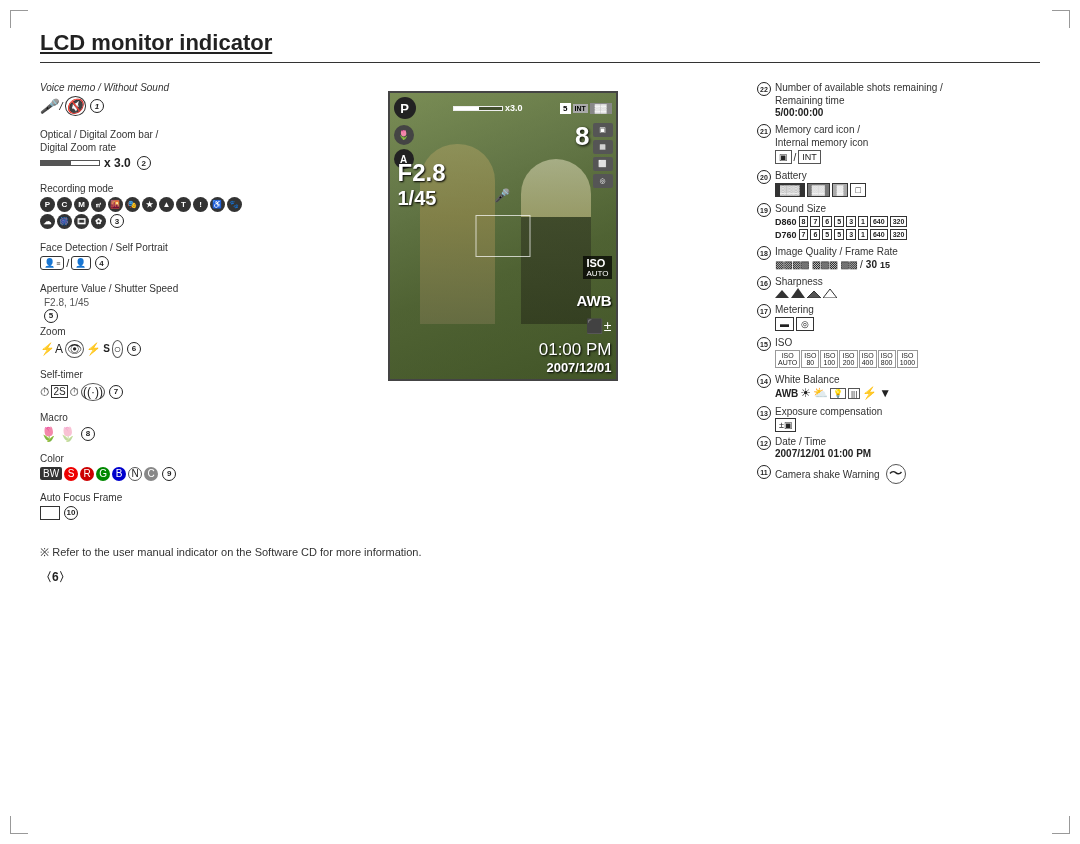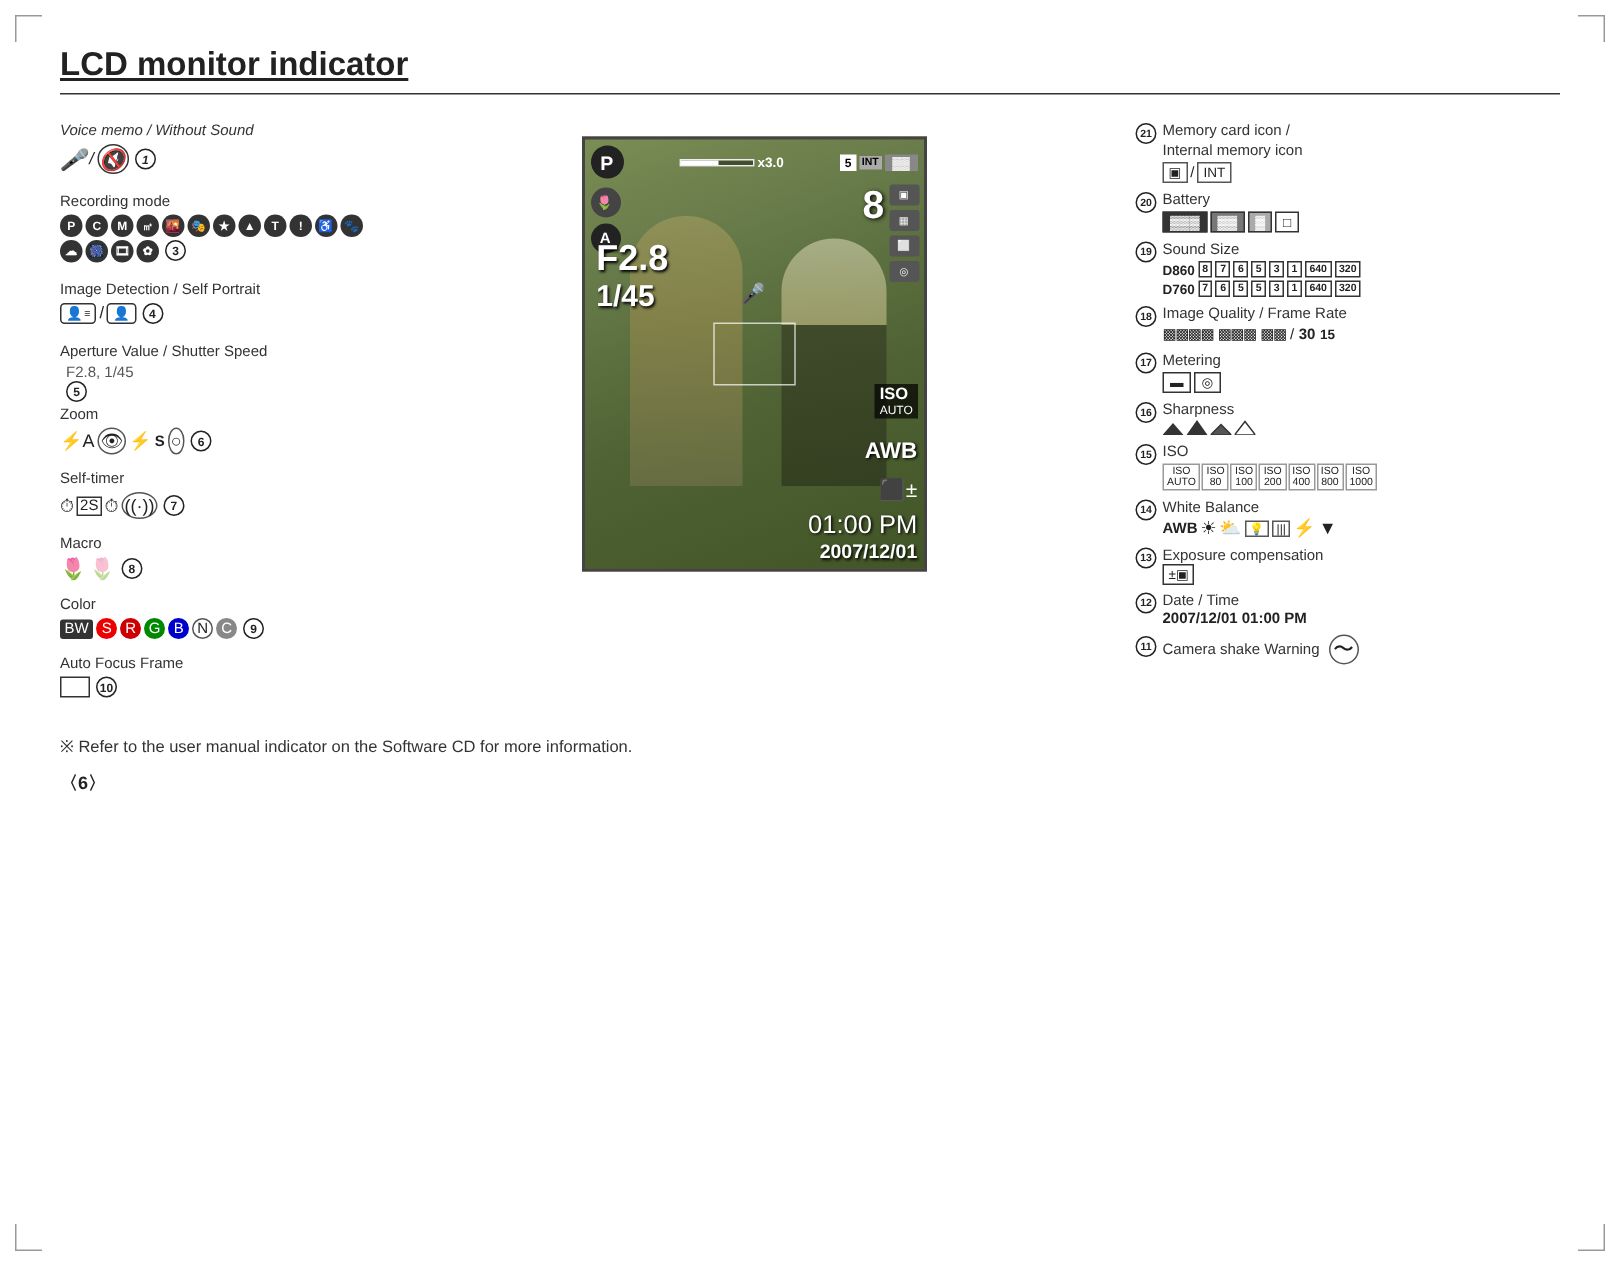--- a/index.html
+++ b/index.html
@@ -301,20 +301,30 @@
       <div class="left-item" style="margin-bottom:12px;font-style:italic;">
         <div class="left-label">Voice memo / Without Sound</div>
         <div class="left-icons">
           <span style="font-size:14px;">🎤</span>
           <span style="font-size:11px;">/</span>
           <span style="font-size:14px; border:1px solid #333; border-radius:50%; padding:1px;">🔇</span>
           <span class="circle-num">1</span>
         </div>
       </div>
 
+      <div class="left-item" style="margin-bottom:12px;">
+        <div class="left-label">Optical / Digital Zoom bar /<br>Digital Zoom rate</div>
+        <div class="zoom-bar">
+          <div class="zoom-bar-track">
+            <div class="zoom-bar-fill"></div>
+          </div>
+          <span class="zoom-x">x 3.0</span>
+          <span class="circle-num">2</span>
+        </div>
+      </div>
 
       <div class="left-item" style="margin-bottom:12px;">
         <div class="left-label">Recording mode</div>
         <div class="recording-icons">
           <div class="rec-icon">P</div>
           <div class="rec-icon">C</div>
           <div class="rec-icon">M</div>
           <div class="rec-icon" style="font-size:7px;">㎡</div>
           <div class="rec-icon">🌇</div>
           <div class="rec-icon">🎭</div>
@@ -326,21 +336,21 @@
           <div class="rec-icon">🐾</div>
           <div class="rec-icon">☁</div>
           <div class="rec-icon">🎆</div>
           <div class="rec-icon">🎞</div>
           <div class="rec-icon">✿</div>
           <span class="circle-num">3</span>
         </div>
       </div>
 
       <div class="left-item" style="margin-bottom:12px;">
-        <div class="left-label">Image Detection / Self Portrait</div>
+        <div class="left-label">Face Detection / Self Portrait</div>
         <div class="left-icons">
           <div style="border:1px solid #333; border-radius:3px; padding:1px 3px; font-size:9px; display:inline-flex; align-items:center; gap:1px;">
             <span>👤</span>
               <span style="font-size:7px;">≡</span>
           </div>
           <span>/</span>
           <div style="border:1px solid #333; border-radius:3px; padding:1px 3px; font-size:9px;">👤</div>
           <span class="circle-num">4</span>
         </div>
       </div>
@@ -468,20 +478,27 @@
           <div style="color:#fff;font-size:13px;font-weight:bold;text-shadow:1px 1px 2px #000;">2007/12/01</div>
         </div>
 
         <div style="position:absolute;left:50%;top:50%;transform:translate(-50%,-50%);width:55px;height:42px;border:1px solid rgba(255,255,255,0.7);"></div>
 
       </div>
     </div>
 
     <div class="right-panel">
 
+      <div class="right-item" style="margin-bottom:5px;">
+        <div class="right-num" style="font-size:7px;">22</div>
+        <div class="right-content">
+          <div class="right-label">Number of available shots remaining /<br>Remaining time</div>
+          <div style="font-size:10px;font-weight:bold;">5/00:00:00</div>
+        </div>
+      </div>
 
       <div class="right-item" style="margin-bottom:5px;">
         <div class="right-num" style="font-size:7px;">21</div>
         <div class="right-content">
           <div class="right-label">Memory card icon /<br>Internal memory icon</div>
           <div class="right-icons">
             <span style="border:1px solid #555;padding:1px 3px;font-size:9px;">▣</span>
             <span style="font-size:10px;">/</span>
             <span style="border:1px solid #555;padding:1px 3px;font-size:9px;">INT</span>
           </div>
@@ -534,31 +551,20 @@
         <div class="right-num" style="font-size:7px;">18</div>
         <div class="right-content">
           <div class="right-label">Image Quality / Frame Rate</div>
           <div style="display:flex;gap:3px;align-items:center;margin-top:1px;font-size:10px;">
             <span style="letter-spacing:-1px;">▩▩▩▩</span>
             <span style="letter-spacing:-1px;">▩▩▩</span>
             <span style="letter-spacing:-1px;">▩▩</span>
             <span>/</span>
             <span style="font-weight:bold;">30</span>
             <span style="font-weight:bold;font-size:9px;">15</span>
-          </div>
-        </div>
-      </div>
-
-      <div class="right-item" style="margin-bottom:5px;">
-        <div class="right-num" style="font-size:7px;">17</div>
-        <div class="right-content">
-          <div class="right-label">Metering</div>
-          <div class="right-icons">
-            <span style="border:1px solid #333;padding:1px 4px;font-size:9px;display:inline-flex;align-items:center;justify-content:center;">▬</span>
-            <span style="border:1px solid #333;padding:1px 4px;font-size:9px;display:inline-flex;align-items:center;justify-content:center;">◎</span>
           </div>
         </div>
       </div>
 
       <div class="right-item" style="margin-bottom:5px;">
         <div class="right-num" style="font-size:7px;">16</div>
         <div class="right-content">
           <div class="right-label">Sharpness</div>
           <div class="sharpness-icons">
             <svg width="14" height="10">
@@ -566,20 +572,31 @@
               </svg>
             <svg width="14" height="10">
                 <polygon points="0,10 7,0 14,10" fill="#333"></polygon>
               </svg>
             <svg width="14" height="10">
                 <polygon points="0,10 7,3 14,10" fill="#555" stroke="#333" stroke-width="1"></polygon>
               </svg>
             <svg width="14" height="10">
                 <polygon points="0,10 7,1 14,10" fill="none" stroke="#333" stroke-width="1"></polygon>
               </svg>
+          </div>
+        </div>
+      </div>
+
+      <div class="right-item" style="margin-bottom:5px;">
+        <div class="right-num" style="font-size:7px;">17</div>
+        <div class="right-content">
+          <div class="right-label">Metering</div>
+          <div class="right-icons">
+            <span style="border:1px solid #333;padding:1px 4px;font-size:9px;display:inline-flex;align-items:center;justify-content:center;">▬</span>
+            <span style="border:1px solid #333;padding:1px 4px;font-size:9px;display:inline-flex;align-items:center;justify-content:center;">◎</span>
           </div>
         </div>
       </div>
 
       <div class="right-item" style="margin-bottom:5px;">
         <div class="right-num" style="font-size:7px;">15</div>
         <div class="right-content">
           <div class="right-label">ISO</div>
           <div class="iso-row">
             <div class="iso-box">

